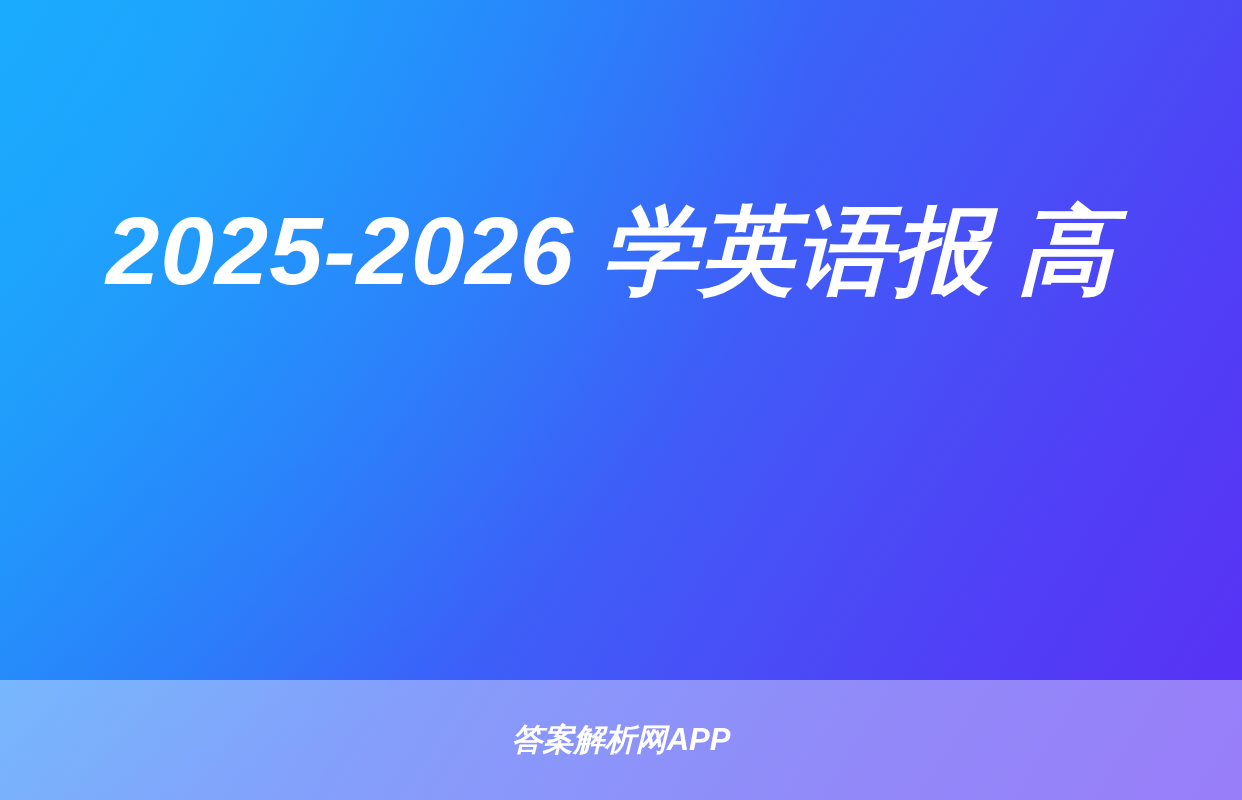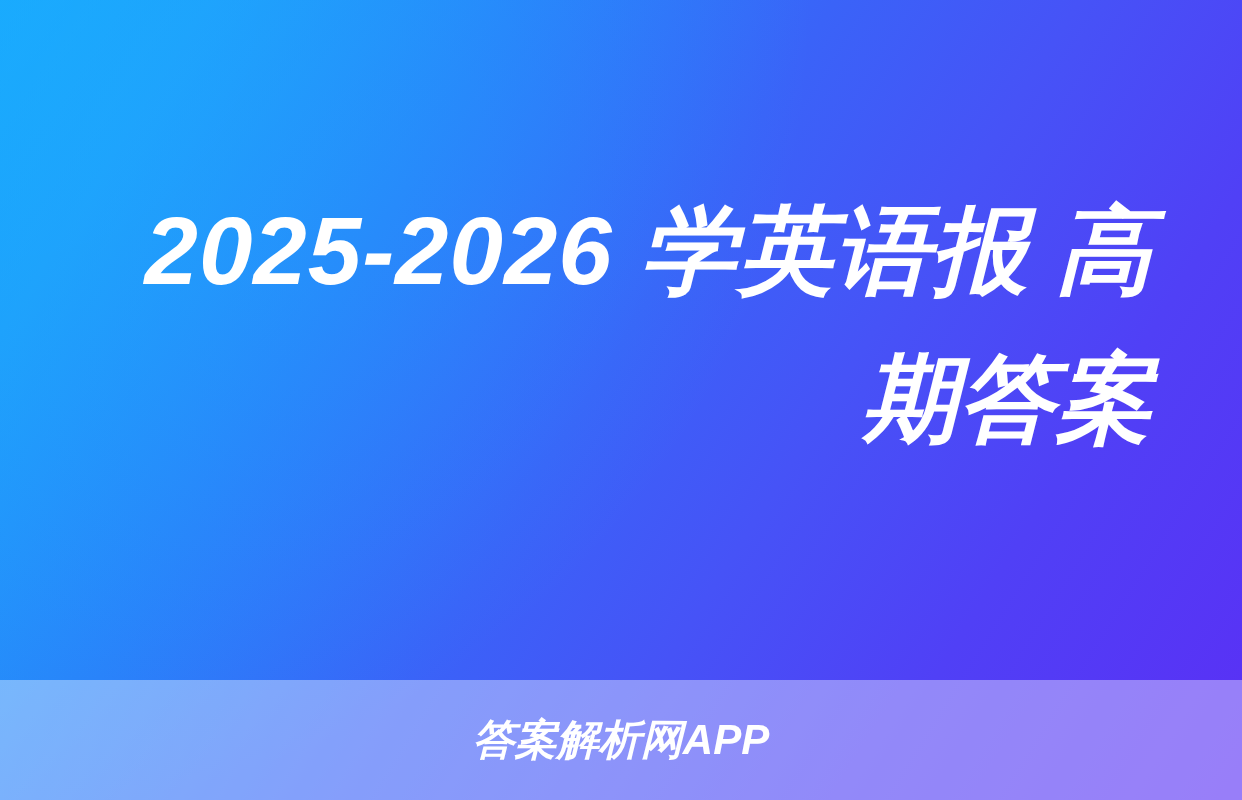--- a/index.html
+++ b/index.html
@@ -35,21 +35,21 @@
     pointer-events: none;
   }
 
   .title-block {
     position: absolute;
     left: 17px;
     right: 0;
     top: 178px;
     padding: 0 89px;
     box-sizing: border-box;
-    text-align: right;
+    text-align: left;
     z-index: 2;
   }
 
   .title-line {
     display: block;
     color: #ffffff;
     font-size: 96px;
     line-height: 148px;
     font-weight: 700;
     font-style: italic;
@@ -66,35 +66,34 @@
     height: 120px;
     background: rgba(255, 255, 255, 0.38);
     display: flex;
     align-items: center;
     justify-content: center;
     z-index: 3;
   }
 
   .footer-text {
     color: #ffffff;
-    font-size: 42px;
+    font-size: 31px;
     line-height: 48px;
     font-weight: 700;
     font-style: italic;
     letter-spacing: 0px;
     white-space: pre;
   }
 </style>
 </head>
 <body>
 
 <div id="poster">
 
   <div class="title-block">
     <span class="title-line">2025-2026 学英语报 高</span>
-    <span class="title-line">期答案</span>
   </div>
 
   <div class="footer-band">
     <span class="footer-text">答案解析网APP</span>
   </div>
 
 </div>
 
 </body></html>

